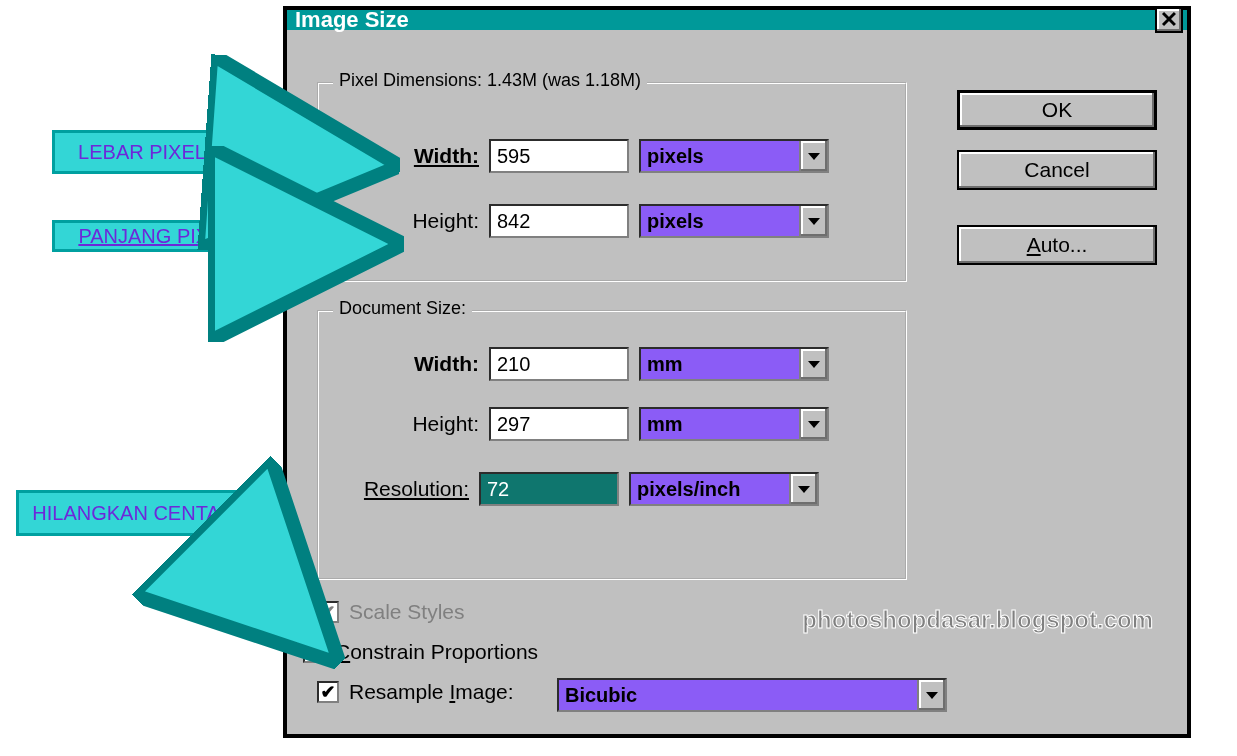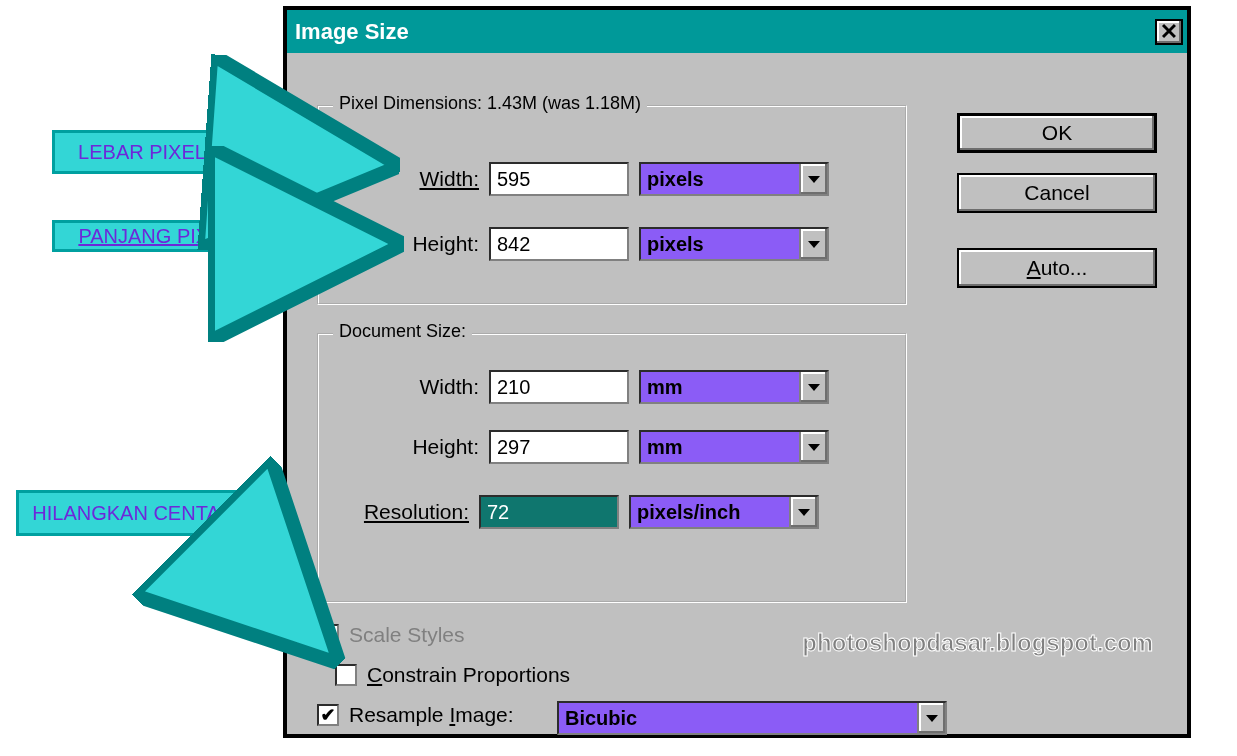--- a/index.html
+++ b/index.html
@@ -19,21 +19,21 @@
     position: absolute;
     left: 283px;
     top: 6px;
     width: 908px;
     height: 732px;
     background: #c0c0c0;
     border: 4px solid #000;
     box-sizing: border-box;
   }
   .titlebar {
-    height: 43px;
+    height: 20px;
     background: #009999;
     display: flex;
     align-items: center;
     padding: 0 4px 0 8px;
     color: #fff;
     font-weight: bold;
     font-size: 22px;
     justify-content: flex-end;
   }
   .titlebar .title-text { flex: 1; }
@@ -135,21 +135,21 @@
   }
   .combo.wide { width: 390px; }
 
   
   .row-pw { left: 75px; top: 55px; }
   .row-ph { left: 65px; top: 120px; }
   .row-dw { left: 75px; top: 35px; }
   .row-dh { left: 65px; top: 95px; }
   .row-dr { left: 18px; top: 160px; }
 
-  .lbl-w { width:85px; }
+  .lbl-w { width:85px;font-weight:bold; }
   .lbl-h { width:95px; }
   .lbl-r { width:132px; }
 
   
   .side-btn {
     position: absolute;
     right: 30px;
     width: 200px;
     height: 40px;
     background:#c0c0c0;
@@ -182,21 +182,21 @@
     box-sizing:border-box;
     display:flex;
     align-items:center;
     justify-content:center;
     font-size:18px;
     font-weight:bold;
   }
   .chk.disabled { color:#808080; }
   .disabled-text { color:#808080; }
   .crow-scale { left:30px; top:570px;}
-  .crow-constrain{ left:48px; top:610px;}
+  .crow-constrain{ left:16px; top:610px;}
   .crow-resample{ left:30px; top:650px;}
 
   .resample-combo-wrap {
     position:absolute;
     left:270px; top:648px;
   }
 
   
   .callout {
     position: absolute;

